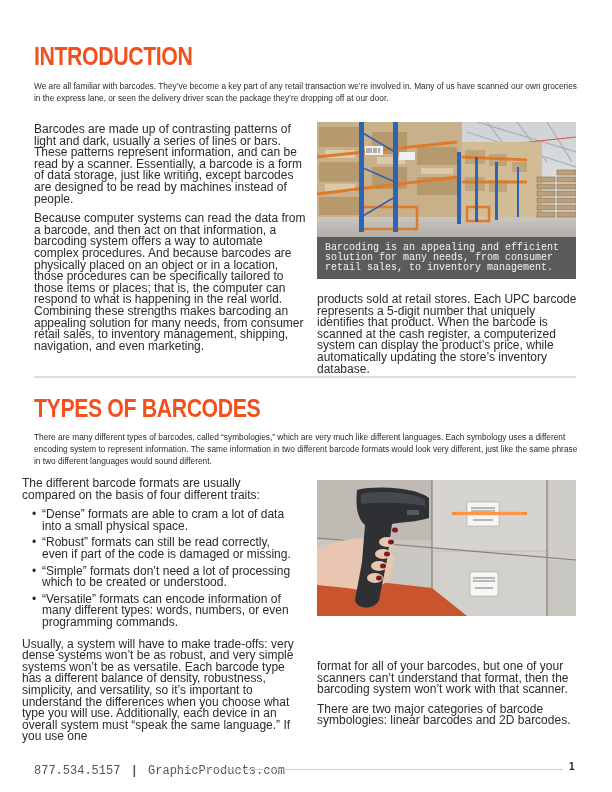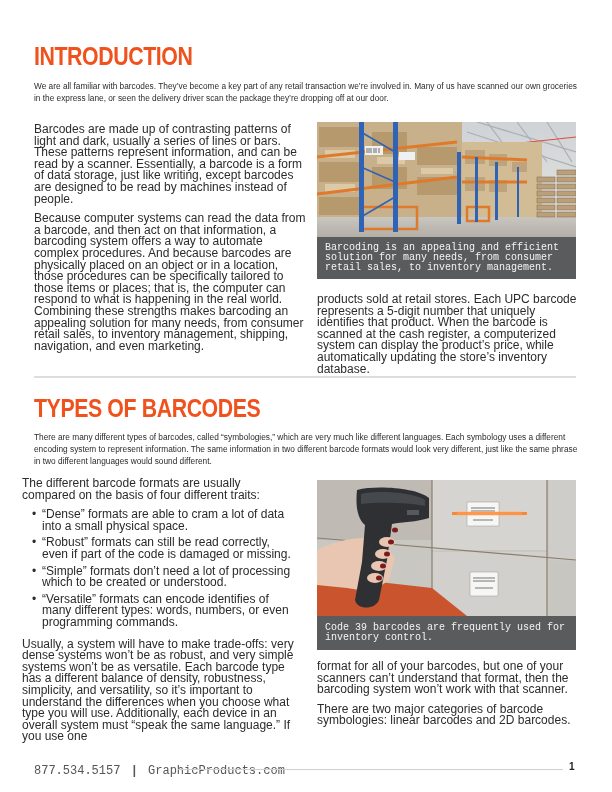--- a/index.html
+++ b/index.html
@@ -149,21 +149,21 @@
 <div class="abs h1" style="left:34px; top:393px;">TYPES OF BARCODES</div>
 
 <p class="abs p intro-p" style="left:34px; top:431px; width:550px;">There are many different types of barcodes, called “symbologies,” which are very much like different languages. Each symbology uses a different encoding system to represent information. The same information in two different barcode formats would look very different, just like the same phrase in two different languages would sound different.</p>
 
 <div class="col" style="left:22px; top:478px; width:275px;">
   <p class="p">The different barcode formats are usually compared on the basis of four different traits:</p>
   <ul class="bul">
     <li>“Dense” formats are able to cram a lot of data into a small physical space.</li>
     <li>“Robust” formats can still be read correctly, even if part of the code is damaged or missing.</li>
     <li>“Simple” formats don’t need a lot of processing which to be created or understood.</li>
-    <li>“Versatile” formats can encode identifies of many different types: words, numbers, or even programming commands.</li>
+    <li>“Versatile” formats can encode information of many different types: words, numbers, or even programming commands.</li>
   </ul>
   <p class="p" style="margin-top:10px;">Usually, a system will have to make trade-offs: very dense systems won’t be as robust, and very simple systems won’t be as versatile. Each barcode type has a different balance of density, robustness, simplicity, and versatility, so it’s important to understand the differences when you choose what type you will use. Additionally, each device in an overall system must “speak the same language.” If you use one</p>
 </div>
 
 <div class="figure" style="top:480px;">
   <div class="photo" style="height:136px;">
     <svg width="259" height="136" viewBox="0 0 259 136" xmlns="http://www.w3.org/2000/svg">
       <rect width="259" height="136" fill="#c9c7c2"></rect>
 
       <rect x="0" y="0" width="115" height="60" fill="#bfbbb4"></rect>
@@ -209,21 +209,20 @@
       </g>
       <g fill="#7a1c1f">
         <ellipse cx="74" cy="62" rx="3" ry="2.5"></ellipse>
         <ellipse cx="70" cy="74" rx="3" ry="2.5"></ellipse>
         <ellipse cx="66" cy="86" rx="3" ry="2.5"></ellipse>
         <ellipse cx="62" cy="98" rx="3" ry="2.5"></ellipse>
         <ellipse cx="78" cy="50" rx="3" ry="2.5"></ellipse>
       </g>
     </svg>
   </div>
-  <div class="caption" style="padding:7px 8px;">Code 39 barcodes are frequently used for inventory control.</div>
 </div>
 
 <div class="col" style="left:317px; top:661px; width:262px;">
   <p class="p">format for all of your barcodes, but one of your scanners can’t understand that format, then the barcoding system won’t work with that scanner.</p>
   <p class="p">There are two major categories of barcode symbologies: linear barcodes and 2D barcodes.</p>
 </div>
 
 <div class="footer-text">
   <span>877.534.5157</span>
   <span style="margin:0 3px; font-weight:bold;">|</span>

